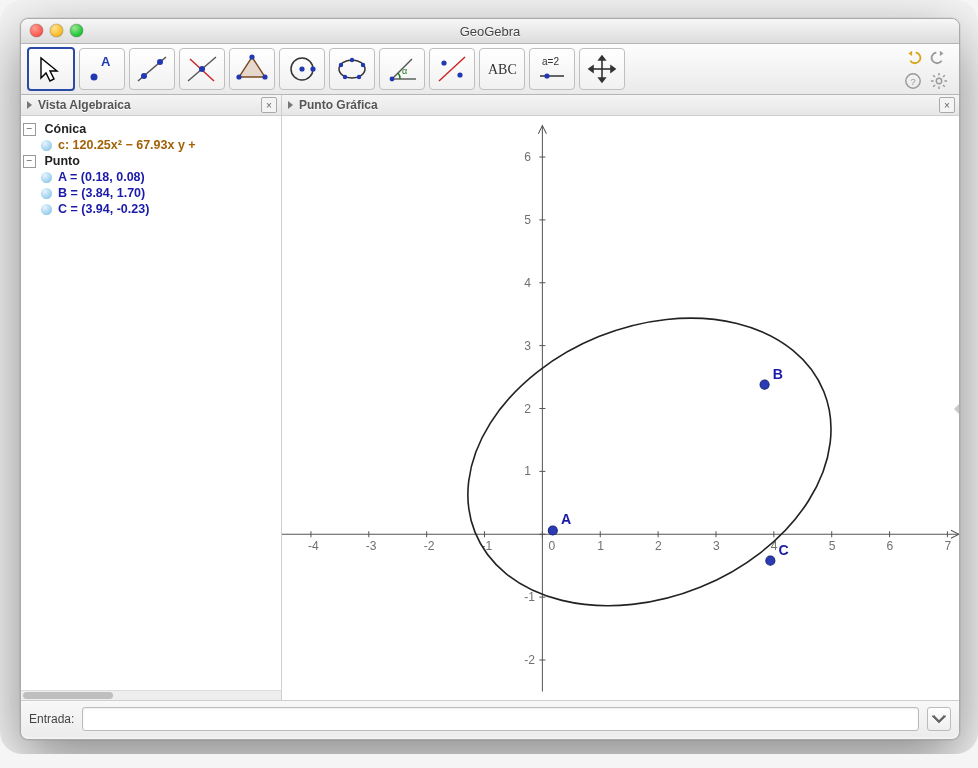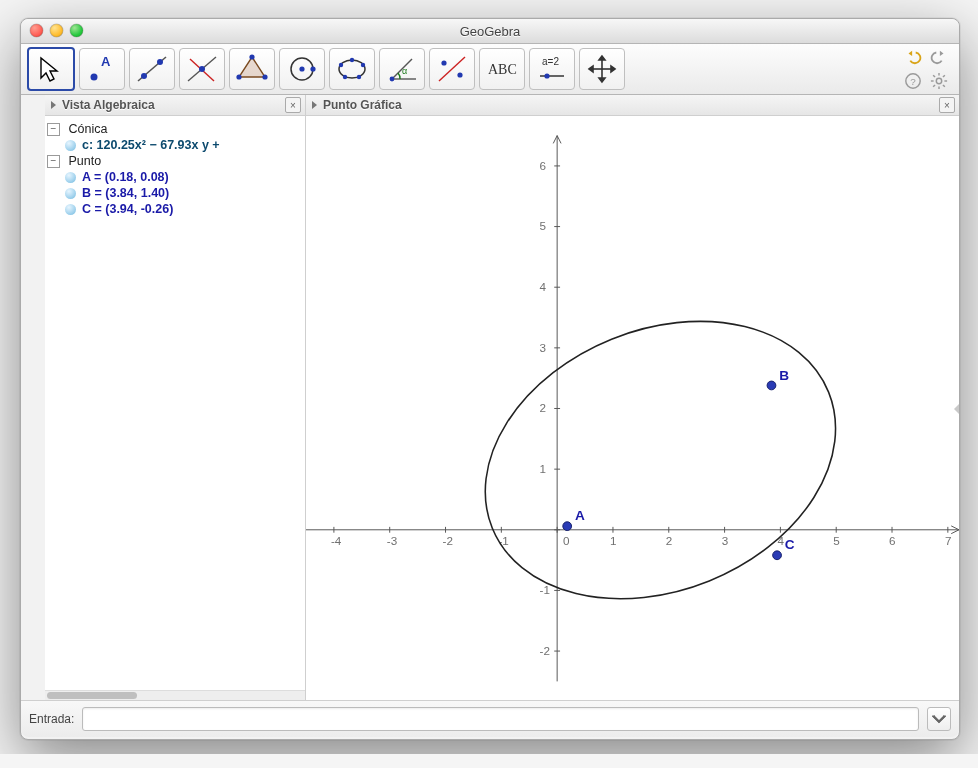--- a/index.html
+++ b/index.html
@@ -1,52 +1,52 @@
 <!DOCTYPE html>
 <html><head>
 <meta charset="utf-8">
 <style>
   html,body{margin:0;padding:0;background:#f5f5f5;font-family:"Lucida Grande","Segoe UI",Arial,sans-serif;font-size:12px;color:#222;}
-  .desktop{width:978px;height:754px;position:relative;overflow:hidden;}
+  .desktop{width:978px;height:754px;position:relative;overflow:hidden;border-radius:22px;}
   .window{position:absolute;left:20px;top:18px;width:938px;height:720px;background:#f2f2f2;border:1px solid #aaa;border-radius:8px;box-shadow:0 20px 60px rgba(0,0,0,.45),0 0 0 1px rgba(0,0,0,.05);}
   
   .titlebar{height:24px;border-bottom:1px solid #b5b5b5;border-radius:8px 8px 0 0;background:linear-gradient(#f7f7f7,#dcdcdc);display:flex;align-items:center;position:relative;}
   .traffic{display:flex;gap:7px;position:absolute;left:9px;top:5px;}
   .tlight{width:13px;height:13px;border-radius:50%;box-shadow:inset 0 0 1px rgba(0,0,0,.5),0 0 0 .5px rgba(0,0,0,.2);}
   .tl-close{background:radial-gradient(circle at 35% 30%,#ff9d90,#ff5f56 60%,#e33e32);}
   .tl-min{background:radial-gradient(circle at 35% 30%,#ffe38f,#ffbd2e 60%,#e1a116);}
   .tl-zoom{background:radial-gradient(circle at 35% 30%,#9fe594,#27c93f 60%,#1aab29);}
   .title{flex:1;text-align:center;font-size:13px;color:#444;text-shadow:0 1px 0 #fff;}
   
   .toolbar{height:50px;border-bottom:1px solid #b5b5b5;background:linear-gradient(#fdfdfd,#eaeaea);display:flex;align-items:center;padding:0 6px;gap:4px;}
   .toolbtn{width:44px;height:40px;border:1px solid #bfbfbf;border-radius:4px;background:linear-gradient(#ffffff,#f1f1f1);display:flex;align-items:center;justify-content:center;position:relative;}
   .toolbtn svg{width:40px;height:36px;}
   .toolbtn.sel{border:2px solid #2b4aa8;}
   .toolbar-right{margin-left:auto;display:flex;flex-direction:column;gap:4px;align-items:flex-end;padding-right:4px;}
   .tr-row{display:flex;gap:6px;}
   .iconbtn{width:20px;height:20px;border-radius:10px;display:flex;align-items:center;justify-content:center;color:#777;cursor:default;}
   .iconbtn svg{width:18px;height:18px;}
   
-  .panels{position:absolute;top:76px;left:0;right:0;bottom:38px;display:flex;background:#fff;margin-left:24px;}
+  .panels{position:absolute;top:76px;left:0;right:0;bottom:38px;display:flex;background:#fff;}
   .panel{display:flex;flex-direction:column;min-width:0;}
   .algebra{width:260px;border-right:1px solid #cfcfcf;}
   .graphics{flex:1;}
   .panel-header{height:20px;background:linear-gradient(#f5f5f5,#e6e6e6);border-bottom:1px solid #cfcfcf;display:flex;align-items:center;padding:0 4px;font-size:12px;color:#555;}
   .panel-header .disclose{width:0;height:0;border-left:5px solid #777;border-top:4px solid transparent;border-bottom:4px solid transparent;margin:0 6px 0 2px;}
   .panel-header .ptitle{font-weight:bold;color:#555;text-shadow:0 1px 0 #fff;}
   .panel-header .pclose{margin-left:auto;width:14px;height:14px;border:1px solid #aaa;border-radius:2px;display:flex;align-items:center;justify-content:center;font-size:10px;color:#666;background:#f4f4f4;}
   .algebra-body{flex:1;overflow:auto;padding:4px 2px;font-size:12.5px;}
   .tree-node{margin:2px 0;}
   .tree-toggle{display:inline-block;width:11px;height:11px;border:1px solid #9a9a9a;background:#fff;text-align:center;line-height:9px;font-size:10px;color:#555;margin-right:5px;vertical-align:middle;}
-  .tree-label{font-weight:normal;}
+  .tree-label{font-weight:bold;}
   .tree-children{margin-left:18px;}
   .obj-row{display:flex;align-items:center;margin:2px 0;white-space:nowrap;}
   .obj-bullet{width:11px;height:11px;border-radius:50%;background:radial-gradient(circle at 35% 30%,#e6f5ff,#a9d6ef 55%,#6fb9df);margin-right:6px;flex:none;}
   .obj-text{color:#1a1aa8;font-weight:bold;}
-  .obj-sec{color:#0c4a6e;font-weight:bold;}
+  .obj-sec{color:#a16207;font-weight:bold;}
   .hscroll{height:10px;background:#eee;border-top:1px solid #ddd;position:relative;}
   .hscroll .thumb{position:absolute;left:2px;top:1px;height:7px;width:90px;background:#bfbfbf;border-radius:4px;}
   
   .canvas-wrap{flex:1;position:relative;background:#fff;overflow:hidden;}
   .side-tri{position:absolute;top:50%;transform:translateY(-50%);width:0;height:0;}
   .side-tri.left{left:0;border-left:6px solid #c9c9c9;border-top:6px solid transparent;border-bottom:6px solid transparent;}
   .side-tri.rightpanel{right:-1px;border-right:6px solid #c9c9c9;border-top:6px solid transparent;border-bottom:6px solid transparent;}
   
   .inputbar{position:absolute;left:0;right:0;bottom:2px;height:36px;border-top:1px solid #cfcfcf;background:linear-gradient(#f8f8f8,#ececec);display:flex;align-items:center;padding:0 8px;gap:8px;border-radius:0 0 8px 8px;}
   .inputbar label{color:#444;}
@@ -224,25 +224,25 @@
         <div class="tree-node">
           <span class="tree-toggle">−</span>
           <span class="tree-label">Punto</span>
           <div class="tree-children">
             <div class="obj-row">
               <span class="obj-bullet"></span>
               <span class="obj-text">A = (0.18, 0.08)</span>
             </div>
             <div class="obj-row">
               <span class="obj-bullet"></span>
-              <span class="obj-text">B = (3.84, 1.40)</span>
+              <span class="obj-text">B = (3.84, 1.70)</span>
             </div>
             <div class="obj-row">
               <span class="obj-bullet"></span>
-              <span class="obj-text">C = (3.94, -0.26)</span>
+              <span class="obj-text">C = (3.94, -0.23)</span>
             </div>
           </div>
         </div>
       </div>
       <div class="hscroll">
             <div class="thumb"></div>
           </div>
     </div>
 
     <div style="position:relative;width:0;">

